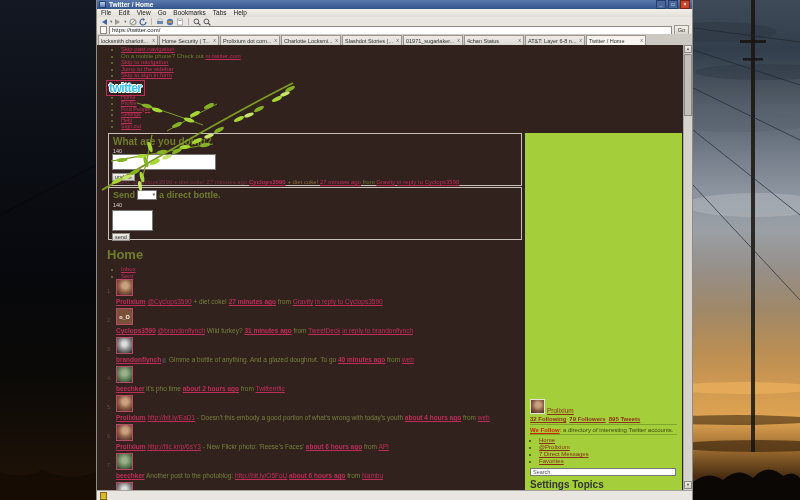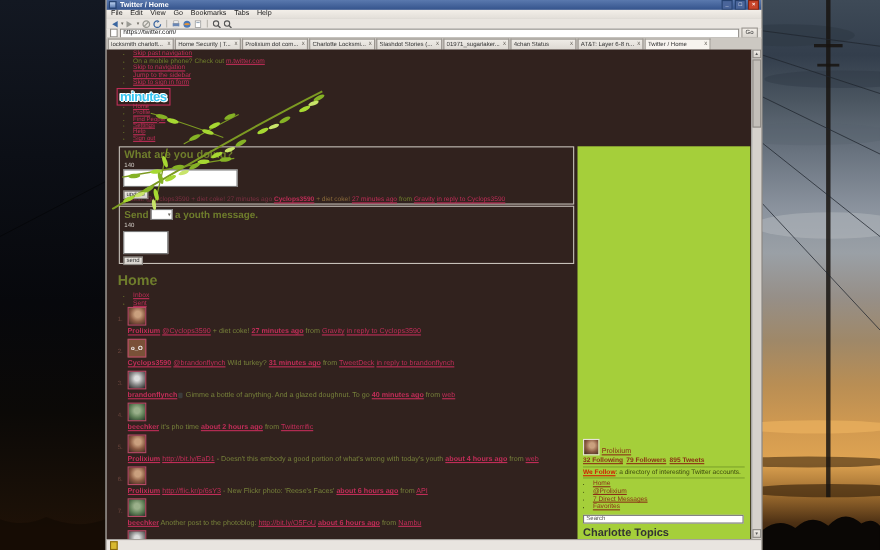--- a/index.html
+++ b/index.html
@@ -343,21 +343,21 @@
           
         </li>
 
         <li>
           <a>Skip to sign in form</a>
           
           
         </li>
       </ul>
 
-    <div class="logo">minutes</div>
+    <div class="logo">twitter</div>
 
     <ul class="navlist">
 
         <li><a>Home</a></li>
 
         <li><a>Profile</a></li>
 
         <li><a>Find People</a></li>
 
         <li><a>Settings</a></li>
@@ -382,21 +382,21 @@
         <a>in reply to Cyclops3590</a>
       </div>
     </div>
 
     <div class="pbox" style="top:142px">
       <div class="dm-head">
         <span>Send</span>
         <span class="dm-select">
             <span class="caret">▾</span>
           </span>
-        <span>a youth message.</span>
+        <span>a direct bottle.</span>
       </div>
       <div class="counter">140</div>
       <textarea class="ta" style="left: 3px; top: 22px; width: 41px; height: 21px;"></textarea>
       <button class="formbtn" style="left:3px;top:45px">send</button>
     </div>
 
     <h1 class="home-title">Home</h1>
 
     <ul class="inboxlist">
 
@@ -546,21 +546,21 @@
 
             <li><a>Home</a></li>
 
             <li><a>@Prolixium</a></li>
 
             <li><a>7 Direct Messages</a></li>
 
             <li><a>Favorites</a></li>
           </ul>
         <input class="sb-search" value="Search" style="">
-        <div class="sb-trending">Charlotte Topics</div>
+        <div class="sb-trending">Settings Topics</div>
       </div>
     </div>
   </div>
 
   <div class="scrollbar">
     <div class="sb-btn" style="top:0">▲</div>
     <div class="sb-thumb"></div>
     <div class="sb-btn" style="top:436px">▼</div>
   </div>
 

